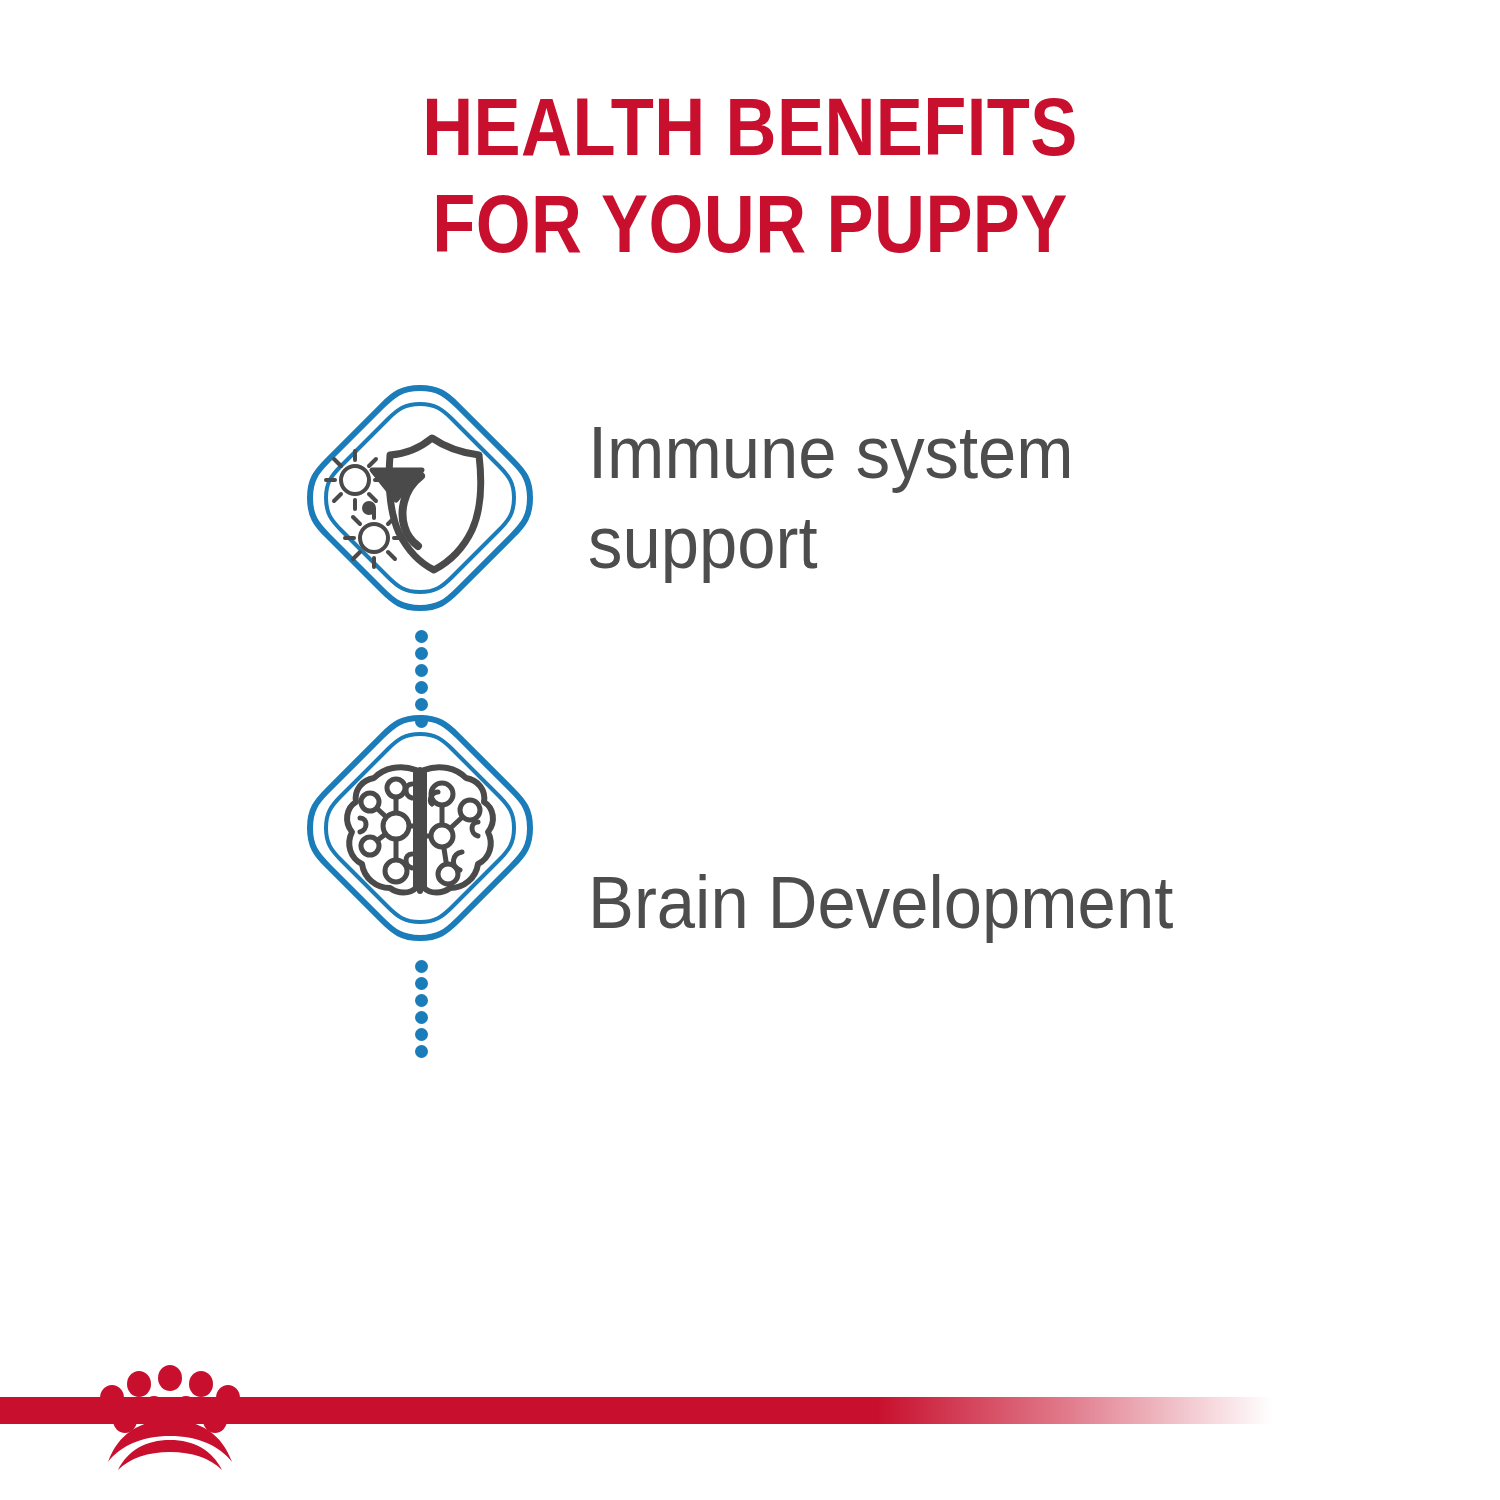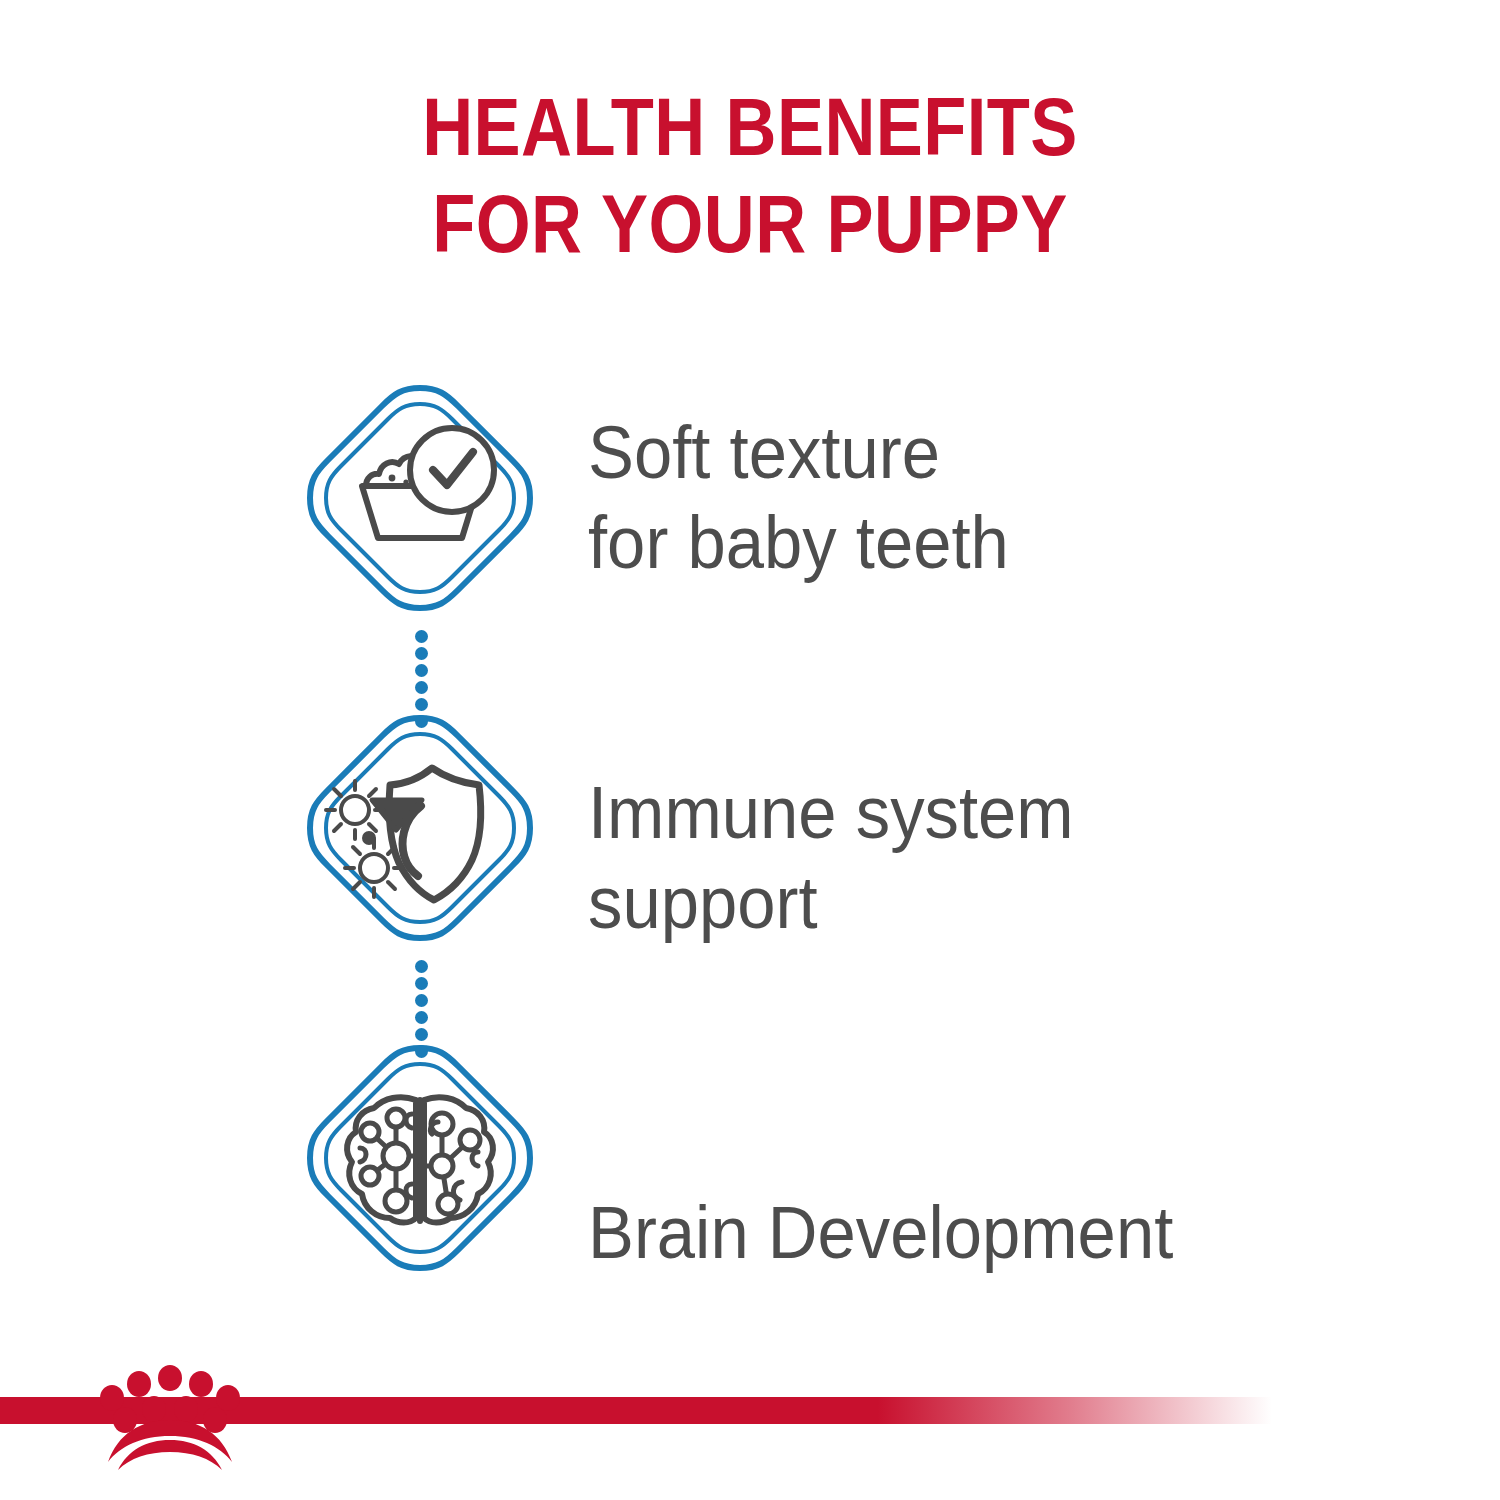--- a/index.html
+++ b/index.html
@@ -131,74 +131,20 @@
 
 <div id="page">
 
   <div class="title-block">
     <span class="title-line">HEALTH BENEFITS</span>
     <span class="title-line">FOR YOUR PUPPY</span>
   </div>
 
   <div class="benefits">
 
-    <div class="benefit-row">
-      <div class="icon-badge">
-        <svg viewBox="0 0 240 240" xmlns="http://www.w3.org/2000/svg">
-
-          <path d="M120 10
-                   C138 10 146 16 158 28
-                   L212 82
-                   C224 94 230 102 230 120
-                   C230 138 224 146 212 158
-                   L158 212
-                   C146 224 138 230 120 230
-                   C102 230 94 224 82 212
-                   L28 158
-                   C16 146 10 138 10 120
-                   C10 102 16 94 28 82
-                   L82 28
-                   C94 16 102 10 120 10 Z" fill="none" stroke="#1a7cb8" stroke-width="6" stroke-linejoin="round"></path>
-
-          <path d="M120 26
-                   C135 26 142 31 152 41
-                   L199 88
-                   C209 98 214 105 214 120
-                   C214 135 209 142 199 152
-                   L152 199
-                   C142 209 135 214 120 214
-                   C105 214 98 209 88 199
-                   L41 152
-                   C31 142 26 135 26 120
-                   C26 105 31 98 41 88
-                   L88 41
-                   C98 31 105 26 120 26 Z" fill="none" stroke="#1a7cb8" stroke-width="4" stroke-linejoin="round"></path>
-
-          <path d="M62 108 L178 108 L162 160 L78 160 Z" fill="#ffffff" stroke="#4a4a4a" stroke-width="6" stroke-linejoin="round"></path>
-
-          <path d="M66 108
-                   C66 100 72 95 79 96
-                   C81 86 91 81 99 86
-                   C104 76 118 75 124 84
-                   C133 79 144 85 144 95
-                   C152 95 157 101 156 108 Z" fill="#ffffff" stroke="#4a4a4a" stroke-width="6" stroke-linejoin="round"></path>
-
-          <circle cx="92" cy="100" r="3.4" fill="#4a4a4a"></circle>
-          <circle cx="112" cy="95" r="3.4" fill="#4a4a4a"></circle>
-          <circle cx="106" cy="104" r="2.6" fill="#4a4a4a"></circle>
-          <circle cx="131" cy="100" r="3.4" fill="#4a4a4a"></circle>
-          <circle cx="122" cy="104" r="2.4" fill="#4a4a4a"></circle>
-
-          <circle cx="152" cy="92" r="42" fill="#ffffff" stroke="#4a4a4a" stroke-width="6"></circle>
-          <path d="M133 92 L147 107 L173 74" fill="none" stroke="#4a4a4a" stroke-width="8" stroke-linecap="round" stroke-linejoin="round"></path>
-        </svg>
-      </div>
-      <div class="benefit-label">Soft texture
-for baby teeth</div>
-    </div>
 
     <div class="benefit-row">
       <div class="icon-badge">
         <svg viewBox="0 0 240 240" xmlns="http://www.w3.org/2000/svg">
           <path d="M120 10
                    C138 10 146 16 158 28
                    L212 82
                    C224 94 230 102 230 120
                    C230 138 224 146 212 158
                    L158 212

